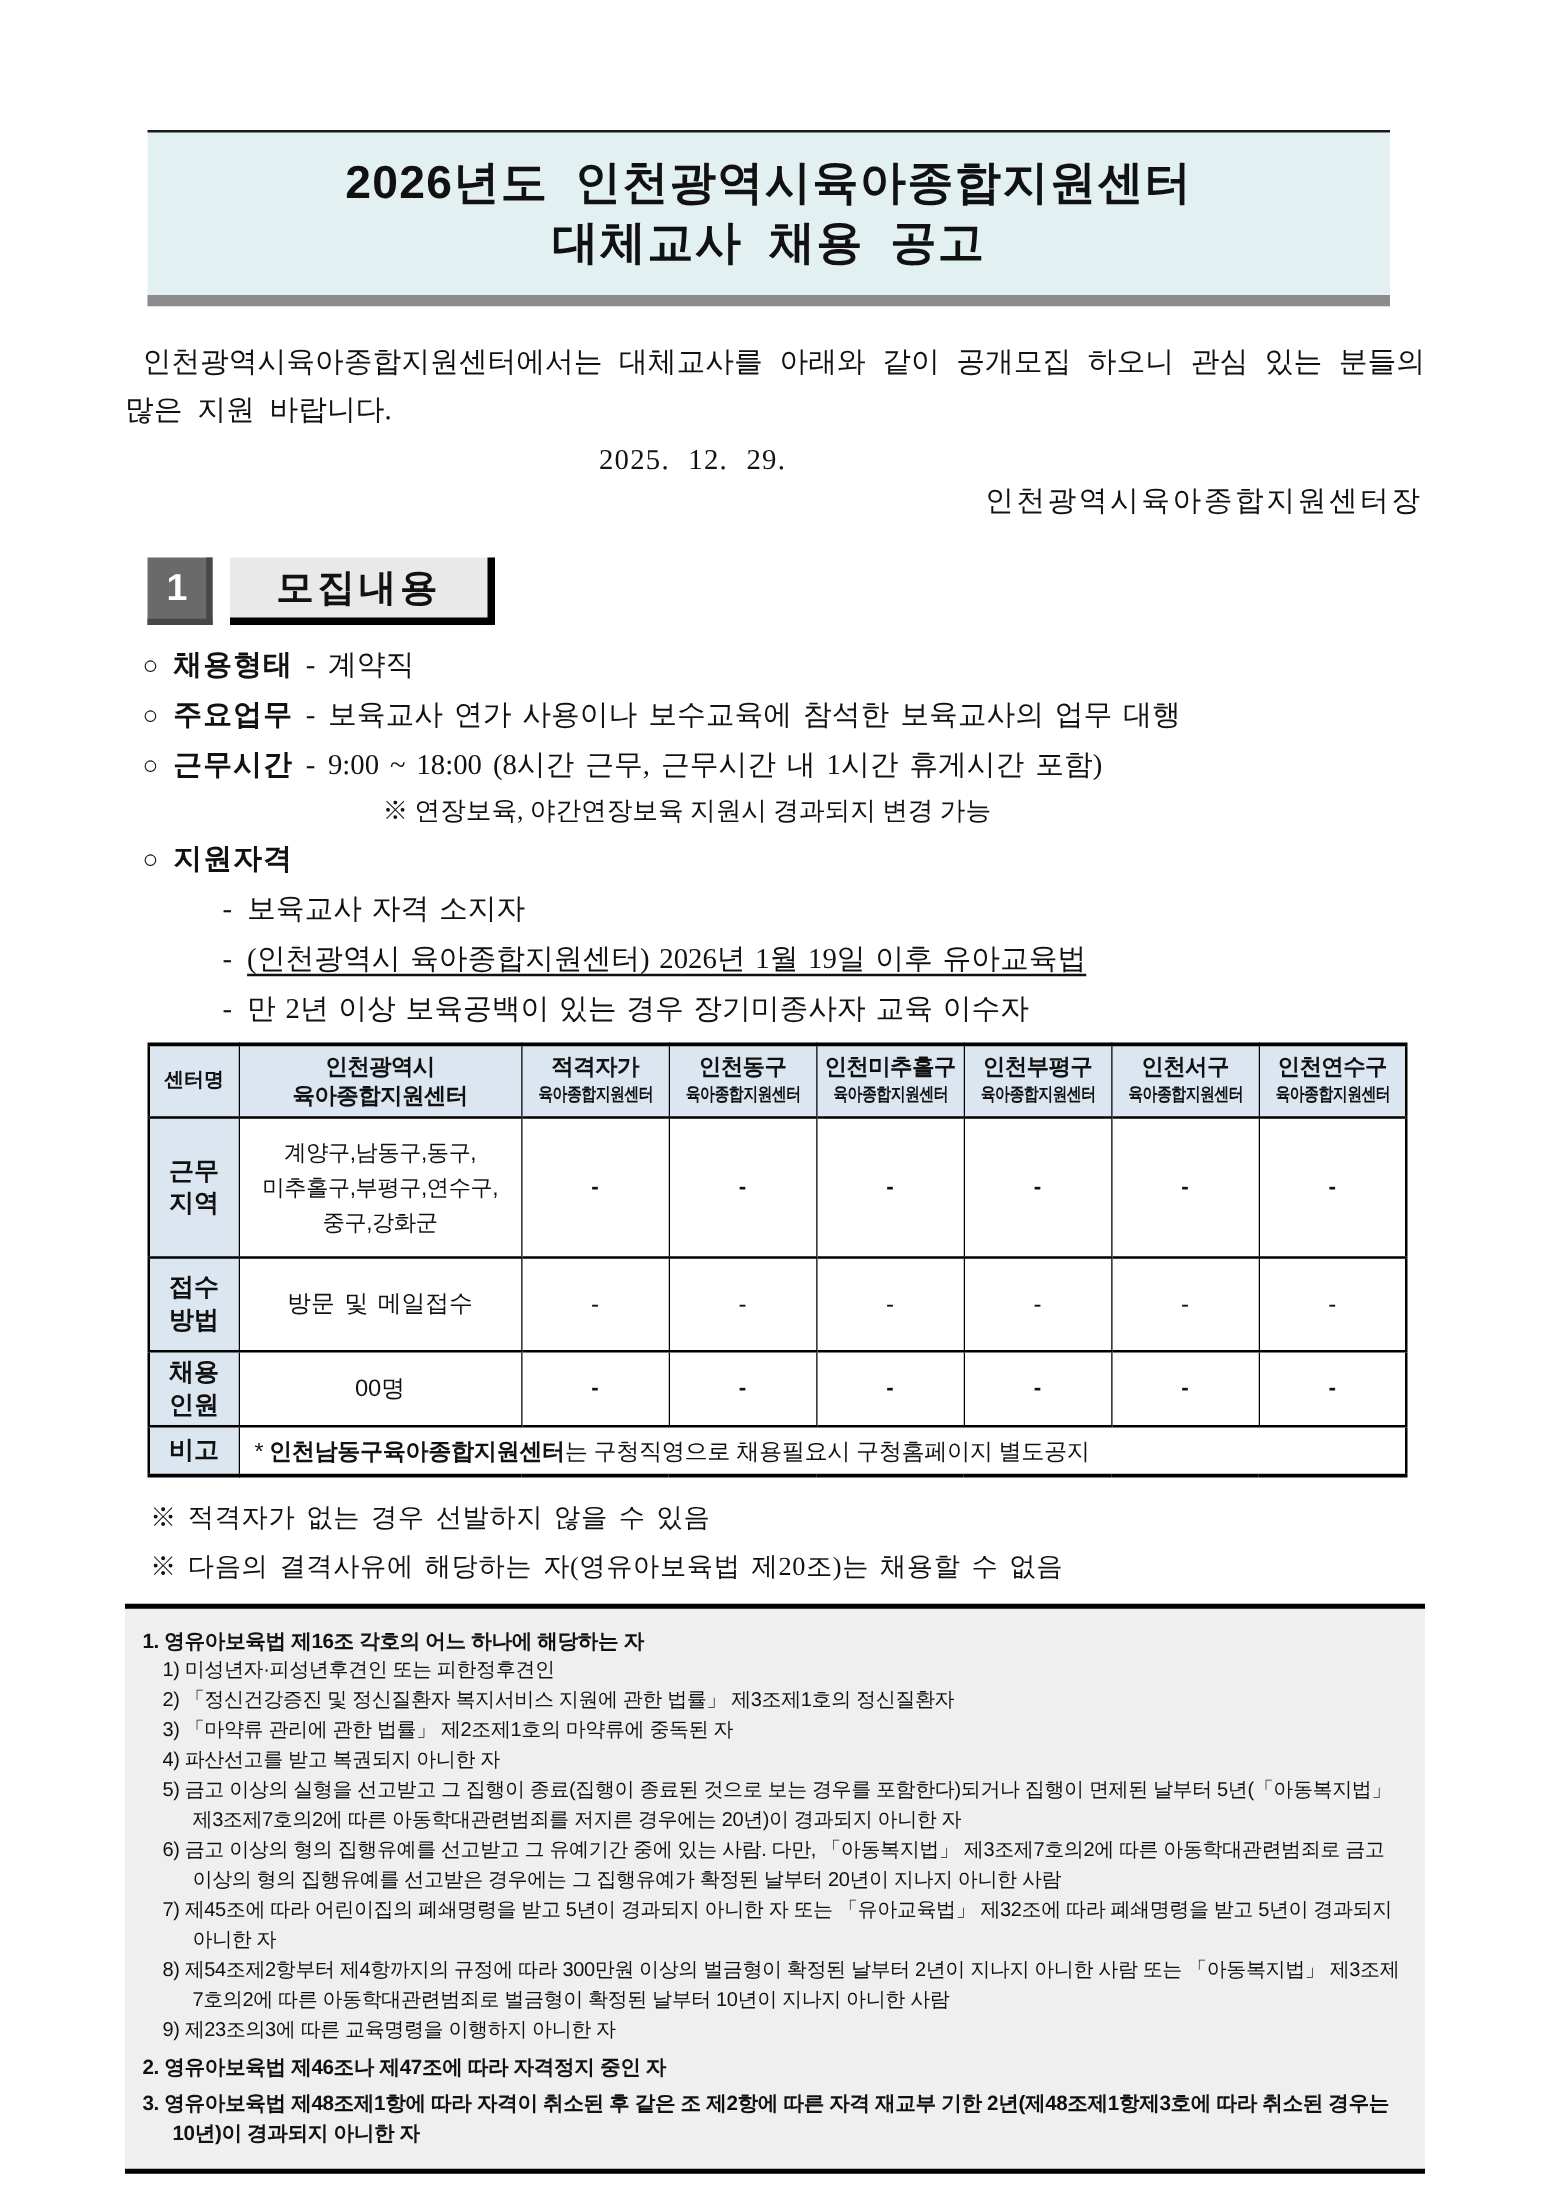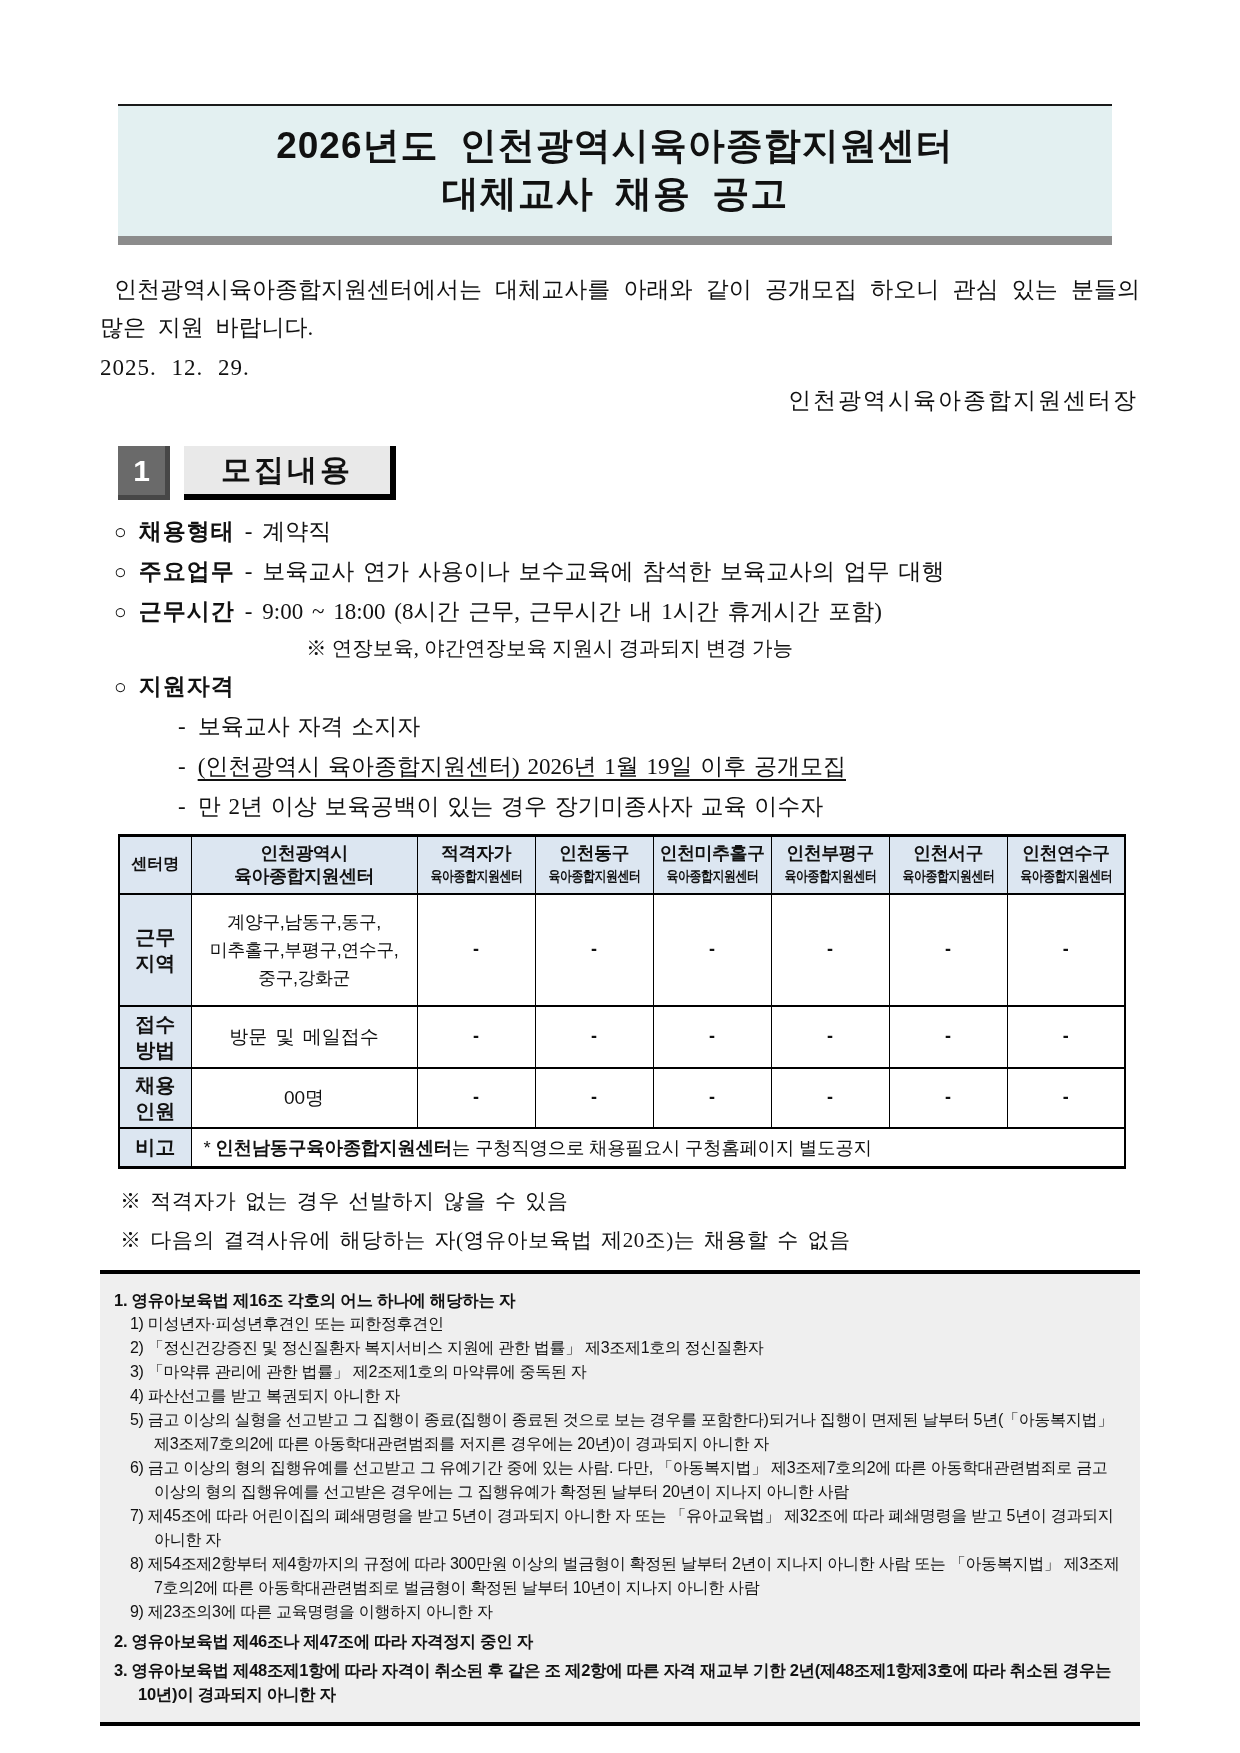--- a/index.html
+++ b/index.html
@@ -10,21 +10,21 @@
   
   .banner{margin:104px 28px 0 18px;background:var(--title-banner-bg,#e3f0f1);
           border-top:2px solid #1a1a1a;border-bottom:9px solid var(--title-banner-shadow,#8c8c8c);
           padding:16px 0 18px;text-align:center;
           font-family:"Liberation Sans","DejaVu Sans",sans-serif;font-weight:bold;}
   .banner .t{font-size:37px;line-height:48px;letter-spacing:1px;word-spacing:10px;}
 
   
   .intro{margin:26px 0 0 0;font-size:23px;line-height:38px;text-align:justify;
          word-spacing:6px;text-indent:14px;}
-  .date-line{margin-top:8px;text-align:left;padding-right:132px;font-size:23px;
+  .date-line{margin-top:8px;text-align:center;padding-right:132px;font-size:23px;
              letter-spacing:1px;word-spacing:8px;}
   .signer-line{margin-top:4px;text-align:right;padding-right:2px;font-size:23px;letter-spacing:2px;}
 
   
   .sec-head{display:flex;align-items:stretch;margin:30px 0 0 18px;height:54px;}
   .sec-num{width:52px;background:var(--section-number-bg,#6a6a6a);color:#fff;
            font-family:"Liberation Sans",sans-serif;font-weight:bold;font-size:30px;
            display:flex;align-items:center;justify-content:center;
            border-right:5px solid #474747;border-bottom:5px solid #474747;box-sizing:border-box;}
   .sec-title{width:212px;margin-left:14px;background:var(--section-title-bg,#e9e9e9);
@@ -52,21 +52,21 @@
   .rtable th,.rtable td{border:1px solid #000;border-top-width:2px;border-bottom-width:2px;
           text-align:center;vertical-align:middle;padding:3px 2px;box-sizing:border-box;}
   .rtable thead th{background:var(--table-header-bg,#dce6f1);font-weight:bold;height:58px;}
   .rtable tbody th.rowlab{background:var(--table-header-bg,#dce6f1);font-weight:bold;
           font-size:20px;line-height:26px;}
   .hl1{display:block;font-size:18px;line-height:24px;letter-spacing:-0.5px;white-space:nowrap;}
   .hl2{display:block;font-size:18px;line-height:23px;letter-spacing:-0.5px;white-space:nowrap;}
   th.narrow .hl2{font-size:14.5px;transform:scaleX(.82);transform-origin:50% 50%;}
   .rl{display:block;}
   .row-region{height:112px;}
-  .row-apply{height:62px;}
+  .row-apply{height:75px;font-family:Liberation Serif, serif;}
   .row-count{height:58px;}
   .row-remark{height:40px;}
   .mline{display:block;font-size:18px;line-height:28px;letter-spacing:-0.5px;white-space:nowrap;}
   .single-main{font-size:19px;word-spacing:3px;}
   .dash{font-size:18px;font-weight:bold;}
   td.remark{text-align:left;padding-left:12px;font-size:18.5px;letter-spacing:-0.3px;}
   td.remark .b{font-weight:bold;}
 
   
   .notes{margin:18px 0 0 20px;}
@@ -114,21 +114,21 @@
       </div>
       <div class="tnote">※ 연장보육, 야간연장보육 지원시 경과되지 변경 가능</div>
       <div class="bline">
         <span class="bmark">○</span><span class="blabel">지원자격</span>
       </div>
       <div class="qitems">
         <div class="qline">
           <span class="qmark">-</span><span>보육교사 자격 소지자</span>
         </div>
         <div class="qline">
-          <span class="qmark">-</span><span class="underline">(인천광역시 육아종합지원센터) 2026년 1월 19일 이후 공개모집</span>
+          <span class="qmark">-</span><span class="underline">(인천광역시 육아종합지원센터) 2026년 1월 19일 이후 유아교육법</span>
         </div>
         <div class="qline">
           <span class="qmark">-</span><span>만 2년 이상 보육공백이 있는 경우 장기미종사자 교육 이수자</span>
         </div>
       </div>
     </div>
 
     <table class="rtable">
       <colgroup>
         <col style="width:72px">

